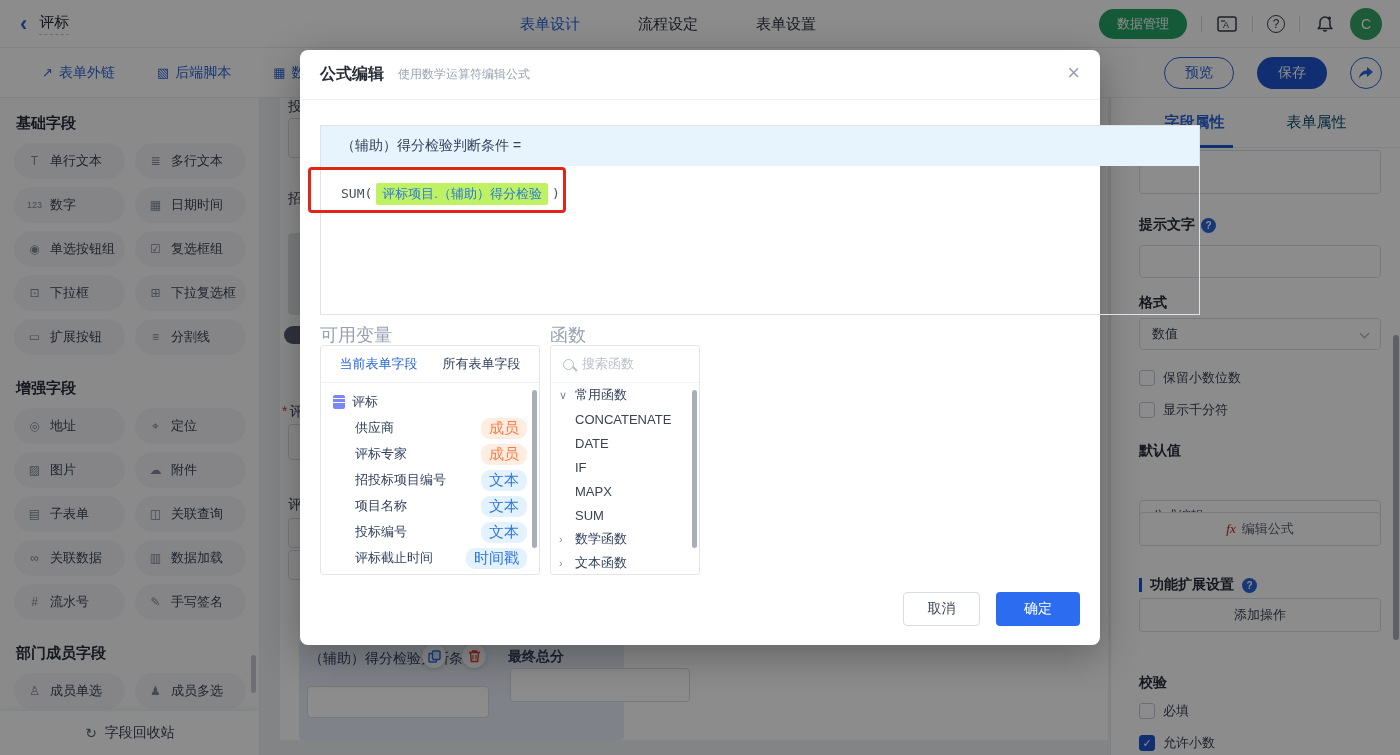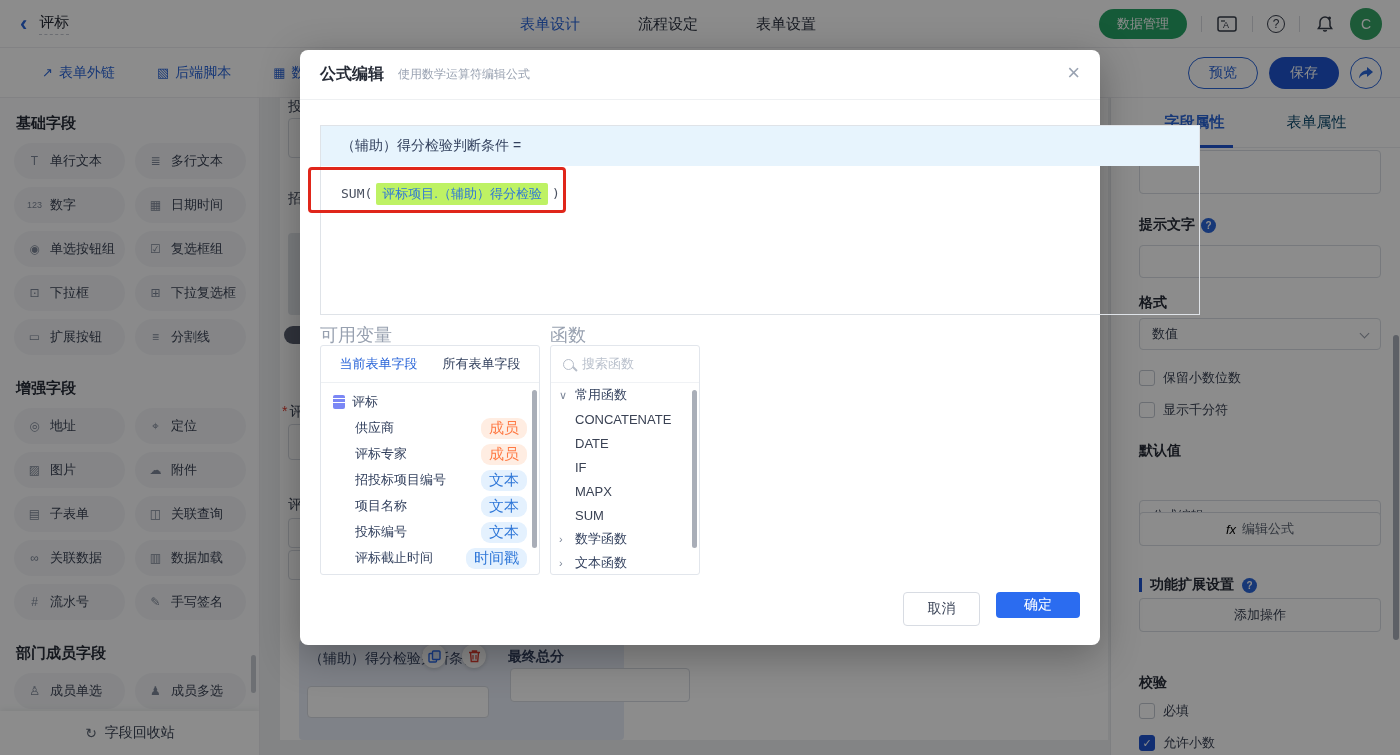--- a/index.html
+++ b/index.html
@@ -18,21 +18,21 @@
   .pill-green { height:30px; padding:0 18px; border-radius:15px; background:#27a567; color:#fff; font-size:13px; display:flex; align-items:center; cursor:pointer; }
   .vdiv { width:1px; height:16px; background:#d9dbe0; }
   .tb-ico { width:22px; height:22px; display:flex; align-items:center; justify-content:center; color:#363c49; cursor:pointer; }
   .help-circ { width:18px; height:18px; border:1.5px solid #363c49; border-radius:50%; font-size:12px; display:flex; align-items:center; justify-content:center; color:#363c49; cursor:pointer; }
   .avatar { width:32px; height:32px; border-radius:50%; background:#35a467; color:#fff; font-size:14px; display:flex; align-items:center; justify-content:center; cursor:pointer; }
 
   
   .toolbar2 { position:absolute; left:0; top:48px; width:1400px; height:50px; background:#fff; border-bottom:1px solid #ededf0; display:flex; align-items:center; }
   .t2-link { display:flex; align-items:center; gap:6px; color:#2b66d9; font-size:14px; margin-left:42px; cursor:pointer; }
   .t2-link .ic { font-size:13px; }
-  .t2-right { position:absolute; right:18px; top:9px; display:flex; align-items:flex-end; gap:11px; }
+  .t2-right { position:absolute; right:18px; top:9px; display:flex; align-items:flex-end; gap:23px; }
   .btn-preview { width:70px; height:32px; border:1px solid #2b66d9; color:#2b66d9; border-radius:16px; background:#fff; font-size:14px; display:flex; align-items:center; justify-content:center; cursor:pointer; }
   .btn-save { width:70px; height:32px; background:#1f55d0; color:#fff; border-radius:16px; font-size:14px; display:flex; align-items:center; justify-content:center; cursor:pointer; }
   .btn-share { width:32px; height:32px; border-radius:50%; border:1px solid #2b66d9; background:#fff; display:flex; align-items:center; justify-content:center; cursor:pointer; }
 
   
   .sidebar { position:absolute; left:0; top:98px; width:260px; bottom:0; background:#fbfcfd; border-right:1px solid #ececef; overflow:hidden; }
   .sec-title { font-size:15px; font-weight:bold; color:#272c38; margin:16px 0 10px 16px; }
   .sec-title.mt { margin-top:24px; }
   .fields { display:flex; flex-wrap:wrap; gap:8px 10px; padding:0 12px 0 14px; }
   .fbtn { width:111px; height:36px; background:#f2f3f6; border-radius:18px; display:flex; align-items:center; padding-left:12px; gap:7px; font-size:13px; color:#3a4254; cursor:pointer; white-space:nowrap; }
@@ -63,21 +63,21 @@
   .rp-el { position:absolute; left:28px; width:242px; }
   .rp-box { border:1px solid #d9dde4; border-radius:4px; background:#fff; }
   .rp-label { font-size:14px; font-weight:bold; color:#272c38; display:flex; align-items:center; gap:6px; }
   .qmark { width:15px; height:15px; border-radius:50%; background:#2b66d9; color:#fff; font-size:10px; display:flex; align-items:center; justify-content:center; }
   .rp-select { height:32px; display:flex; align-items:center; padding:0 12px; font-size:13px; color:#3a4254; position:relative; cursor:pointer; }
   .chev { position:absolute; right:12px; top:11px; width:7px; height:7px; border-right:1.5px solid #9aa1ad; border-bottom:1.5px solid #9aa1ad; transform:rotate(45deg); }
   .cbrow { display:flex; align-items:center; gap:8px; font-size:13px; color:#3a4254; cursor:pointer; }
   .cb { width:16px; height:16px; border:1px solid #c4c9d2; border-radius:3px; background:#fff; flex:none; }
   .cb.on { background:#1f55d0; border-color:#1f55d0; color:#fff; font-size:11px; display:flex; align-items:center; justify-content:center; }
   .rp-btn { height:34px; display:flex; align-items:center; justify-content:center; gap:6px; font-size:13px; color:#5c6573; cursor:pointer; }
-  .fxi { font-style:italic; font-family:Liberation Sans, sans-serif; color:#000000; }
+  .fxi { font-style:italic; font-family:Liberation Serif, serif; color:#b91c1c; }
   .sec-head { display:flex; align-items:center; gap:8px; font-size:14px; font-weight:bold; color:#272c38; }
   .sec-head::before { content:""; width:3px; height:14px; background:#1f55d0; }
   .win-scroll { position:absolute; right:1px; top:237px; width:6px; height:305px; border-radius:3px; background:#aab0ba; }
 
   
   .overlay { position:absolute; inset:0; background:rgba(0,0,0,0.45); z-index:10; }
   .modal { position:absolute; left:300px; top:50px; width:800px; height:595px; background:#fff; border-radius:8px; z-index:20; box-shadow:0 10px 40px rgba(0,0,0,.3); }
   .m-head { position:absolute; left:0; top:0; width:100%; height:50px; border-bottom:1px solid #eef0f2; display:flex; align-items:center; padding:0 20px; }
   .m-title { font-size:16px; font-weight:bold; color:#262b36; }
   .m-sub { font-size:12px; color:#9aa3b2; margin-left:14px; }
@@ -111,21 +111,21 @@
   .ph { font-size:13px; color:#b9c0cc; }
   .f-group { display:flex; align-items:center; gap:6px; height:24px; padding-left:8px; font-size:13px; color:#33415e; cursor:pointer; }
   .caret { color:#7c8698; font-size:11px; width:10px; }
   .f-item { height:24px; display:flex; align-items:center; padding-left:24px; font-size:13px; color:#3a4254; cursor:pointer; }
   .tip-row { display:flex; gap:8px; font-size:13px; color:#3c4558; line-height:20px; margin-bottom:10px; }
   .dot { width:4px; height:4px; border-radius:50%; background:#3c4558; margin-top:8px; flex:none; }
   .purple { color:#a02fd0; }
   .blue { color:#2f77d8; }
   .m-foot { position:absolute; right:20px; bottom:19px; display:flex; gap:16px; }
   .btn-cancel { width:77px; height:34px; border:1px solid #d8dce3; border-radius:4px; background:#fff; font-size:14px; color:#3c4558; display:flex; align-items:center; justify-content:center; cursor:pointer; }
-  .btn-ok { width:84px; height:26px; border-radius:4px; background:#2b6cf0; color:#fff; font-size:14px; display:flex; align-items:center; justify-content:center; cursor:pointer; }
+  .btn-ok { width:84px; height:34px; border-radius:4px; background:#2b6cf0; color:#fff; font-size:14px; display:flex; align-items:center; justify-content:center; cursor:pointer; }
 </style>
 </head>
 <body>
 
 <div class="screen">
 
   <div class="topbar">
     <span class="back">‹</span>
     <span class="app-title">评标</span>
     <div class="top-tabs">

